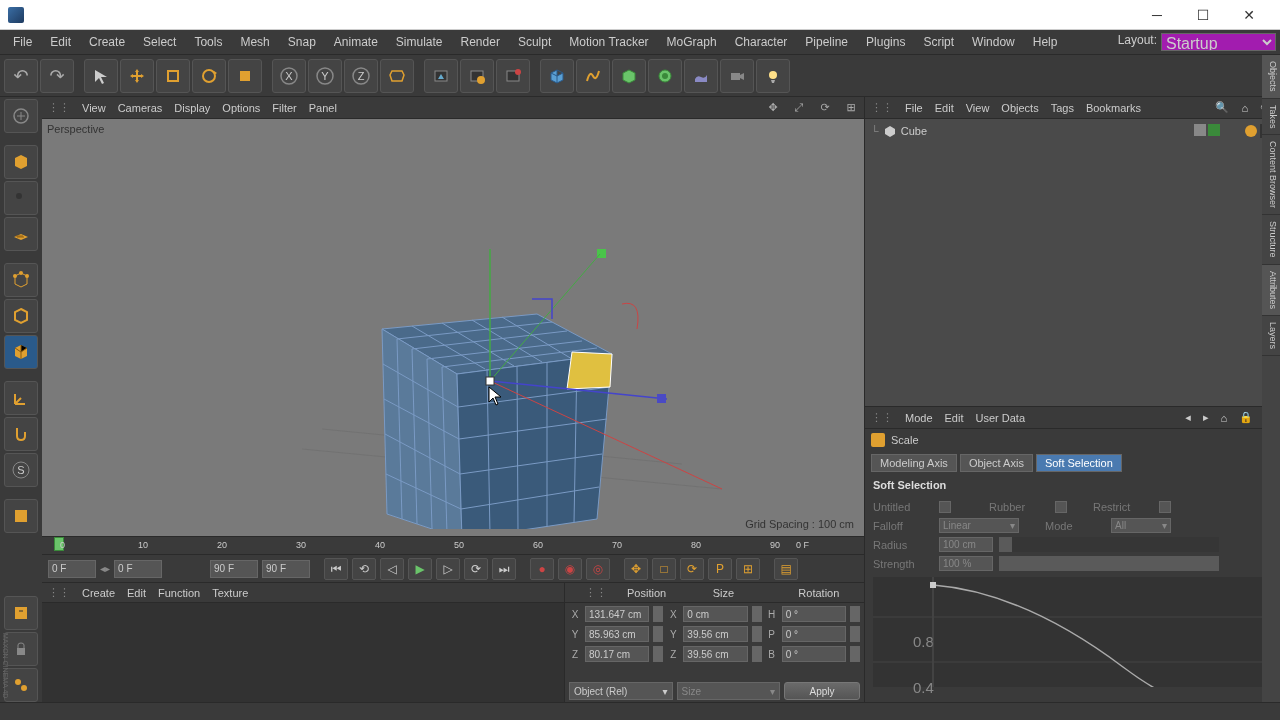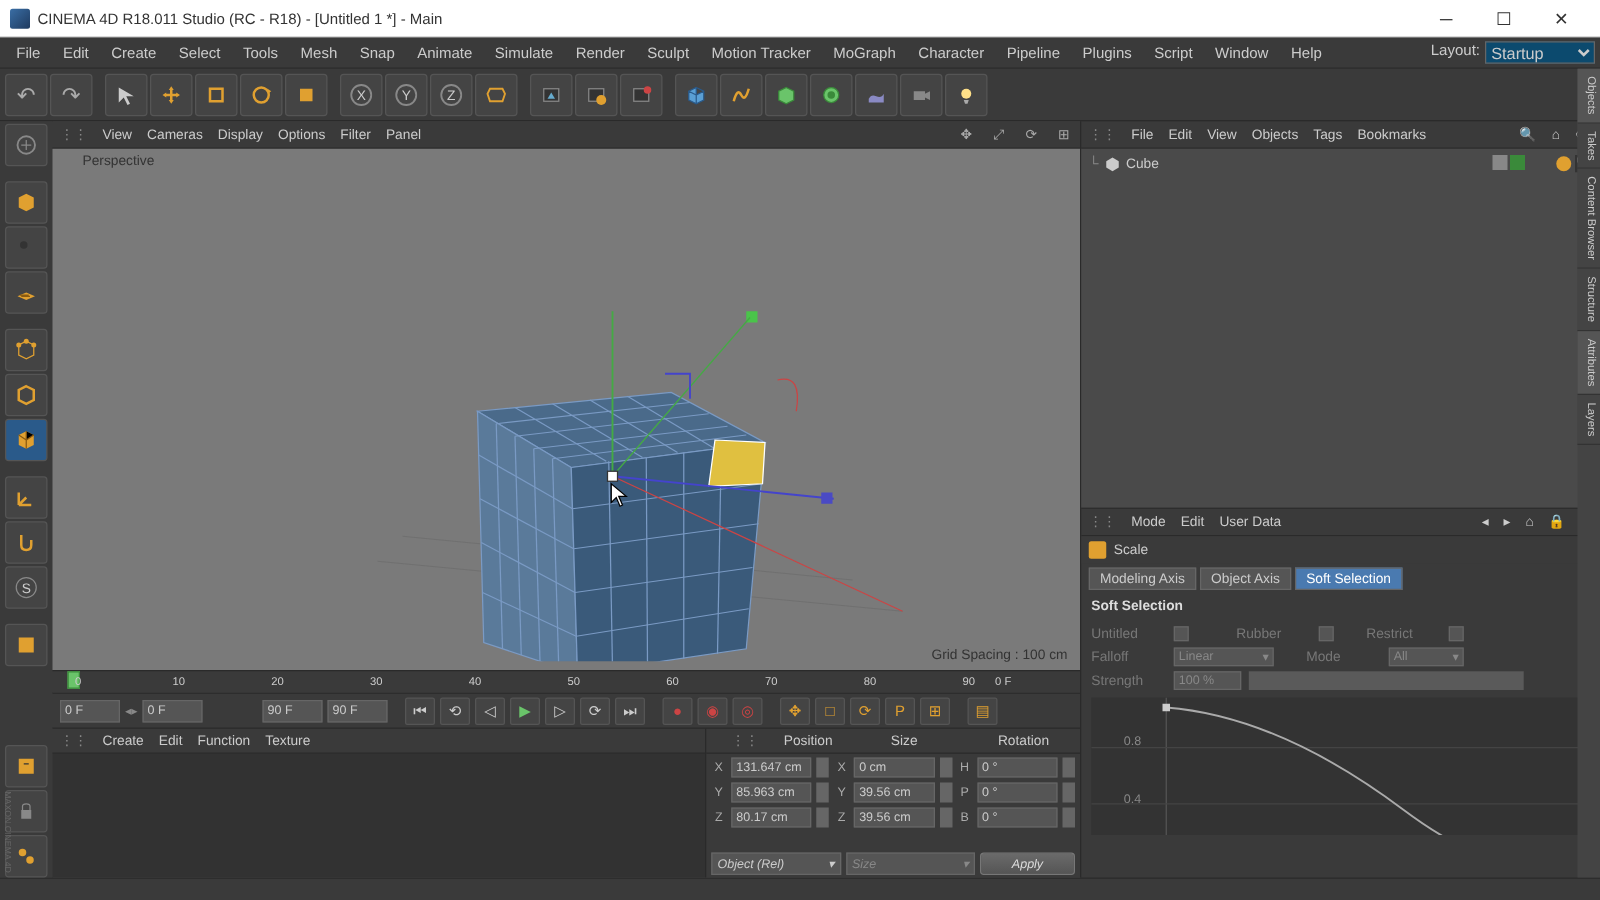--- a/index.html
+++ b/index.html
@@ -5,34 +5,34 @@
 * { margin:0; padding:0; box-sizing:border-box; font-family:Arial,sans-serif; user-select:none; }
 body { width:1280px; height:720px; background:#3a3a3a; overflow:hidden; position:relative; }
 .titlebar { height:30px; background:#fff; display:flex; align-items:center; padding:0 8px; font-size:12px; color:#333; border-bottom:1px solid #ccc; }
 .titlebar .icon { width:16px; height:16px; background:linear-gradient(135deg,#3a6ea5,#1e3a5f); border-radius:2px; margin-right:6px; }
 .titlebar .tspacer { flex:1; }
 .titlebar .wbtn { width:46px; height:30px; display:flex; align-items:center; justify-content:center; font-size:14px; color:#333; cursor:pointer; }
 .menubar { height:25px; background:#3a3a3a; display:flex; align-items:center; padding:0 4px; border-bottom:1px solid #2a2a2a; }
 .menubar .mitem { padding:3px 9px; font-size:12px; color:#ccc; cursor:pointer; }
 .menubar .mspacer { flex:1; }
 .menubar .layoutsel { display:flex; align-items:flex-start; gap:4px; font-size:12px; color:#ccc; }
-.menubar .layoutsel select { background:#0c4a6e; color:#ccc; border:1px solid #666; font-size:13px; width:88px; height:18px; }
+.menubar .layoutsel select { background:#a21caf; color:#ccc; border:1px solid #666; font-size:16px; width:115px; height:18px; }
 .toolbar { height:42px; background:#3a3a3a; display:flex; align-items:center; padding:2px 4px; gap:2px; border-bottom:1px solid #2a2a2a; }
 .tbtn { width:34px; height:34px; background:#444; border:1px solid #555; border-radius:3px; display:flex; align-items:center; justify-content:center; font-size:18px; color:#aaa; cursor:pointer; }
 .tsep { width:6px; }
 .body { display:flex; height:calc(720px - 30px - 25px - 42px - 18px); }
 .leftcol { width:42px; background:#3a3a3a; display:flex; flex-direction:column; padding-top:2px; gap:2px; align-items:center; }
 .ltbtn { width:34px; height:34px; background:#444; border:1px solid #555; border-radius:3px; display:flex; align-items:center; justify-content:center; cursor:pointer; }
 .ltbtn.active { background:#2a5a8a; }
 .midcol { flex:1; display:flex; flex-direction:column; background:#3a3a3a; }
 .viewhdr { height:22px; background:#3a3a3a; display:flex; align-items:center; padding:0 6px; gap:12px; font-size:11px; color:#ccc; border-bottom:1px solid #2a2a2a; }
 .viewhdr .vspacer { flex:1; }
 .viewhdr .vicon { width:14px; height:14px; display:inline-flex; align-items:center; justify-content:center; font-size:11px; color:#aaa; cursor:pointer; }
 .viewport { flex:1; background:#7a7a7a; position:relative; overflow:hidden; }
-.vplabel { position:absolute; top:4px; left:24px; font-size:11px; color:#333; }
+.vplabel { position:absolute; top:4px; left:5px; font-size:11px; color:#333; }
 .vpgrid { position:absolute; bottom:6px; right:10px; font-size:11px; color:#333; }
 .timeline { height:18px; background:#3a3a3a; position:relative; border-top:1px solid #2a2a2a; display:flex; }
 .tlmark { position:absolute; left:12px; top:0; width:10px; height:14px; background:#6ac46a; border:1px solid #3a8a3a; }
 .tltick { position:absolute; font-size:9px; color:#ccc; top:3px; }
 .playrow { height:28px; background:#3a3a3a; display:flex; align-items:center; padding:0 6px; gap:4px; border-top:1px solid #2a2a2a; }
 .framefield { width:48px; height:18px; background:#555; border:1px solid #666; color:#ccc; font-size:10px; padding:0 3px; }
 .pbtn { width:24px; height:22px; background:#444; border:1px solid #555; border-radius:2px; display:flex; align-items:center; justify-content:center; font-size:12px; color:#ccc; cursor:pointer; }
 .pbtn.play { color:#6ac46a; }
 .pbtn.rec { color:#c44; }
 .bottomrow { height:120px; display:flex; background:#3a3a3a; border-top:1px solid #2a2a2a; }
@@ -40,21 +40,21 @@
 .mathead { height:20px; display:flex; align-items:center; padding:0 6px; gap:12px; font-size:11px; color:#ccc; border-bottom:1px solid #2a2a2a; }
 .matbody { flex:1; background:#323232; }
 .coordpanel { width:300px; display:flex; flex-direction:column; border-left:1px solid #2a2a2a; }
 .coordhead { height:20px; display:flex; align-items:center; font-size:11px; color:#ccc; border-bottom:1px solid #2a2a2a; }
 .coordhead span { flex:1; padding-left:20px; }
 .coordgrid { flex:1; display:flex; flex-direction:column; padding:2px 4px; gap:2px; font-size:10px; color:#ccc; }
 .coordrow { display:flex; gap:4px; height:18px; align-items:center; }
 .clabel { width:12px; text-align:center; color:#aaa; }
 .cfield { flex:1; height:16px; background:#555; border:1px solid #666; color:#ccc; font-size:10px; padding:0 3px; display:flex; align-items:center; }
 .cspinner { width:10px; height:16px; background:#666; }
-.coordbtnrow { display:flex; gap:4px; height:22px; padding:2px 4px;font-style:italic; }
+.coordbtnrow { display:flex; gap:4px; height:22px; padding:2px 4px; }
 .coordsel { flex:1; height:18px; background:#555; border:1px solid #666; color:#ccc; font-size:10px; display:flex; align-items:center; padding:0 4px; }
 .applybtn { width:76px; height:18px; background:linear-gradient(#6a6a6a,#555); border:1px solid #777; border-radius:3px; color:#ddd; font-size:10px; display:flex; align-items:center; justify-content:center; cursor:pointer; }
 .rightcol { width:416px; display:flex; flex-direction:column; border-left:1px solid #2a2a2a; }
 .righttabs { width:18px; background:#444; position:absolute; right:0; top:55px; height:calc(720px - 55px - 18px); display:flex; flex-direction:column; }
 .rtab { writing-mode:vertical-rl; text-orientation:mixed; font-size:9px; color:#ccc; padding:6px 2px; background:#444; border-bottom:1px solid #333; cursor:pointer; }
 .rtab.active { background:#555; }
 .objpanel { height:310px; display:flex; flex-direction:column; border-bottom:1px solid #2a2a2a; }
 .objhead { height:22px; display:flex; align-items:center; padding:0 6px; gap:12px; font-size:11px; color:#ccc; border-bottom:1px solid #2a2a2a; }
 .objbody { flex:1; background:#4a4a4a; padding:2px; }
 .objrow { height:20px; display:flex; align-items:center; font-size:11px; color:#ccc; padding:0 4px; gap:4px; }
@@ -67,30 +67,29 @@
 .atab.active { background:#4a7ab0; color:#fff; }
 .attrsection { padding:4px 8px; font-size:11px; color:#ddd; font-weight:bold; }
 .attrbody { flex:1; padding:2px 8px; font-size:11px; color:#999; overflow:hidden; }
 .attrrow { display:flex; align-items:center; height:19px; gap:6px; }
 .alabel { width:60px; color:#777; font-size:11px; }
 .acheck { width:12px; height:12px; background:#555; border:1px solid #666; }
 .afield { width:54px; height:15px; background:#555; border:1px solid #666; color:#888; font-size:10px; padding:0 3px; display:flex; align-items:center; }
 .aslider { flex:1; max-width:220px; height:15px; background:#363636; position:relative; }
 .aslider .fill { position:absolute;left:0;top:0;height:100%;background:#5a5a5a; }
 .curvearea { height:110px; margin-top:4px; background:#333; position:relative; }
-.curvearea .ylab { position:absolute; left:26px; font-size:10px; color:#888; }
+.curvearea .ylab { position:absolute; left:40px; font-size:15px; color:#888;margin-top:26px; }
 .statusbar { height:18px; background:#3a3a3a; border-top:1px solid #2a2a2a; display:flex; align-items:center; padding:0 6px; }
 svg { display:block; }
 </style>
 </head>
 <body>
 
 <div class="titlebar">
   <div class="icon"></div>
-  <span>CINEMA 4D R18.011 Studio (RC - R18) - [Untitled 1 *] - Main</span>
   <div class="tspacer"></div>
   <div class="wbtn">─</div>
   <div class="wbtn">☐</div>
   <div class="wbtn wclose">✕</div>
 </div>
 
 <div class="menubar">
   <span class="mitem">File</span>
   <span class="mitem">Edit</span>
   <span class="mitem">Create</span>
@@ -596,20 +595,27 @@
               <span>Linear</span>
               <span style="margin-left:auto">▾</span>
             </div>
           <span class="alabel" style="margin-left:20px">Mode</span>
           <div class="afield" style="width:60px">
               <span>All</span>
               <span style="margin-left:auto">▾</span>
             </div>
         </div>
         <div class="attrrow">
+          <span class="alabel">Radius</span>
+          <div class="afield">100 cm</div>
+          <div class="aslider">
+              <div class="fill" style="width:6%"></div>
+            </div>
+        </div>
+        <div class="attrrow">
           <span class="alabel">Strength</span>
           <div class="afield">100 %</div>
           <div class="aslider">
               <div class="fill" style="width:100%"></div>
             </div>
         </div>
         <div class="curvearea">
           <span class="ylab" style="top:30px">0.8</span>
           <span class="ylab" style="top:76px">0.4</span>
           <svg width="100%" height="100%" style="position:absolute;left:0;top:0">

